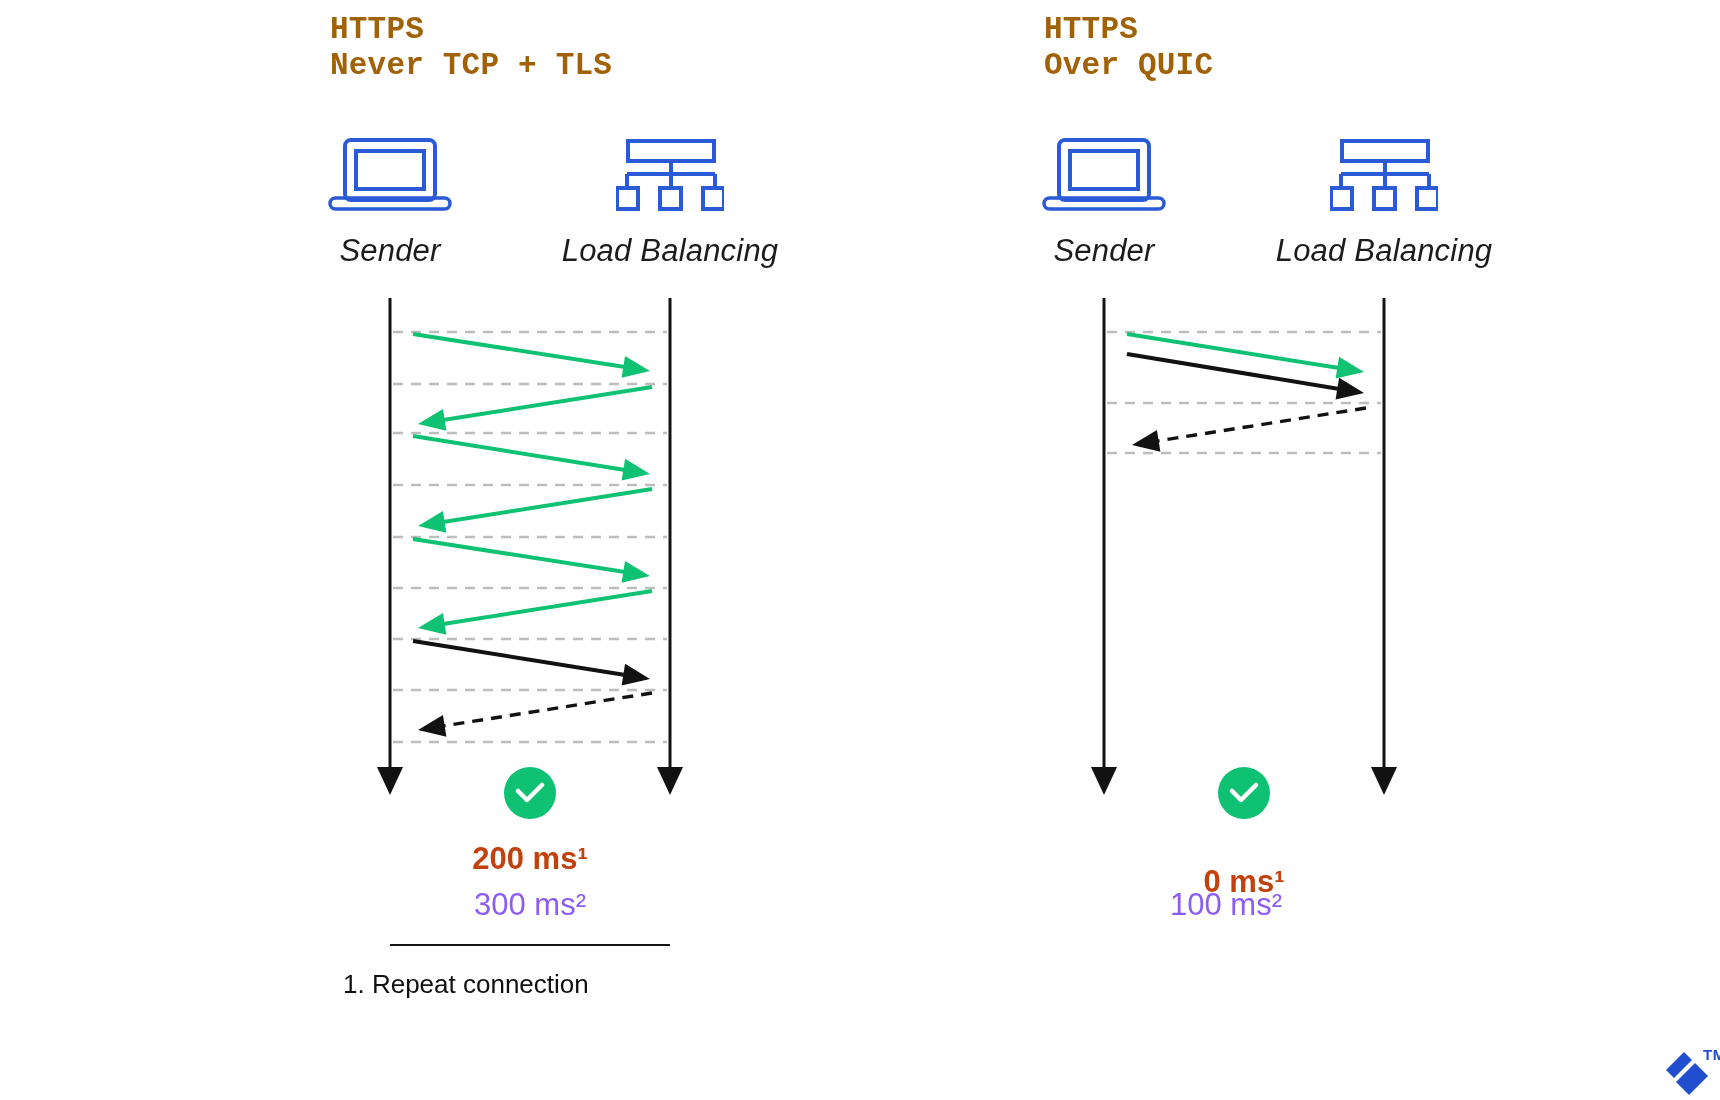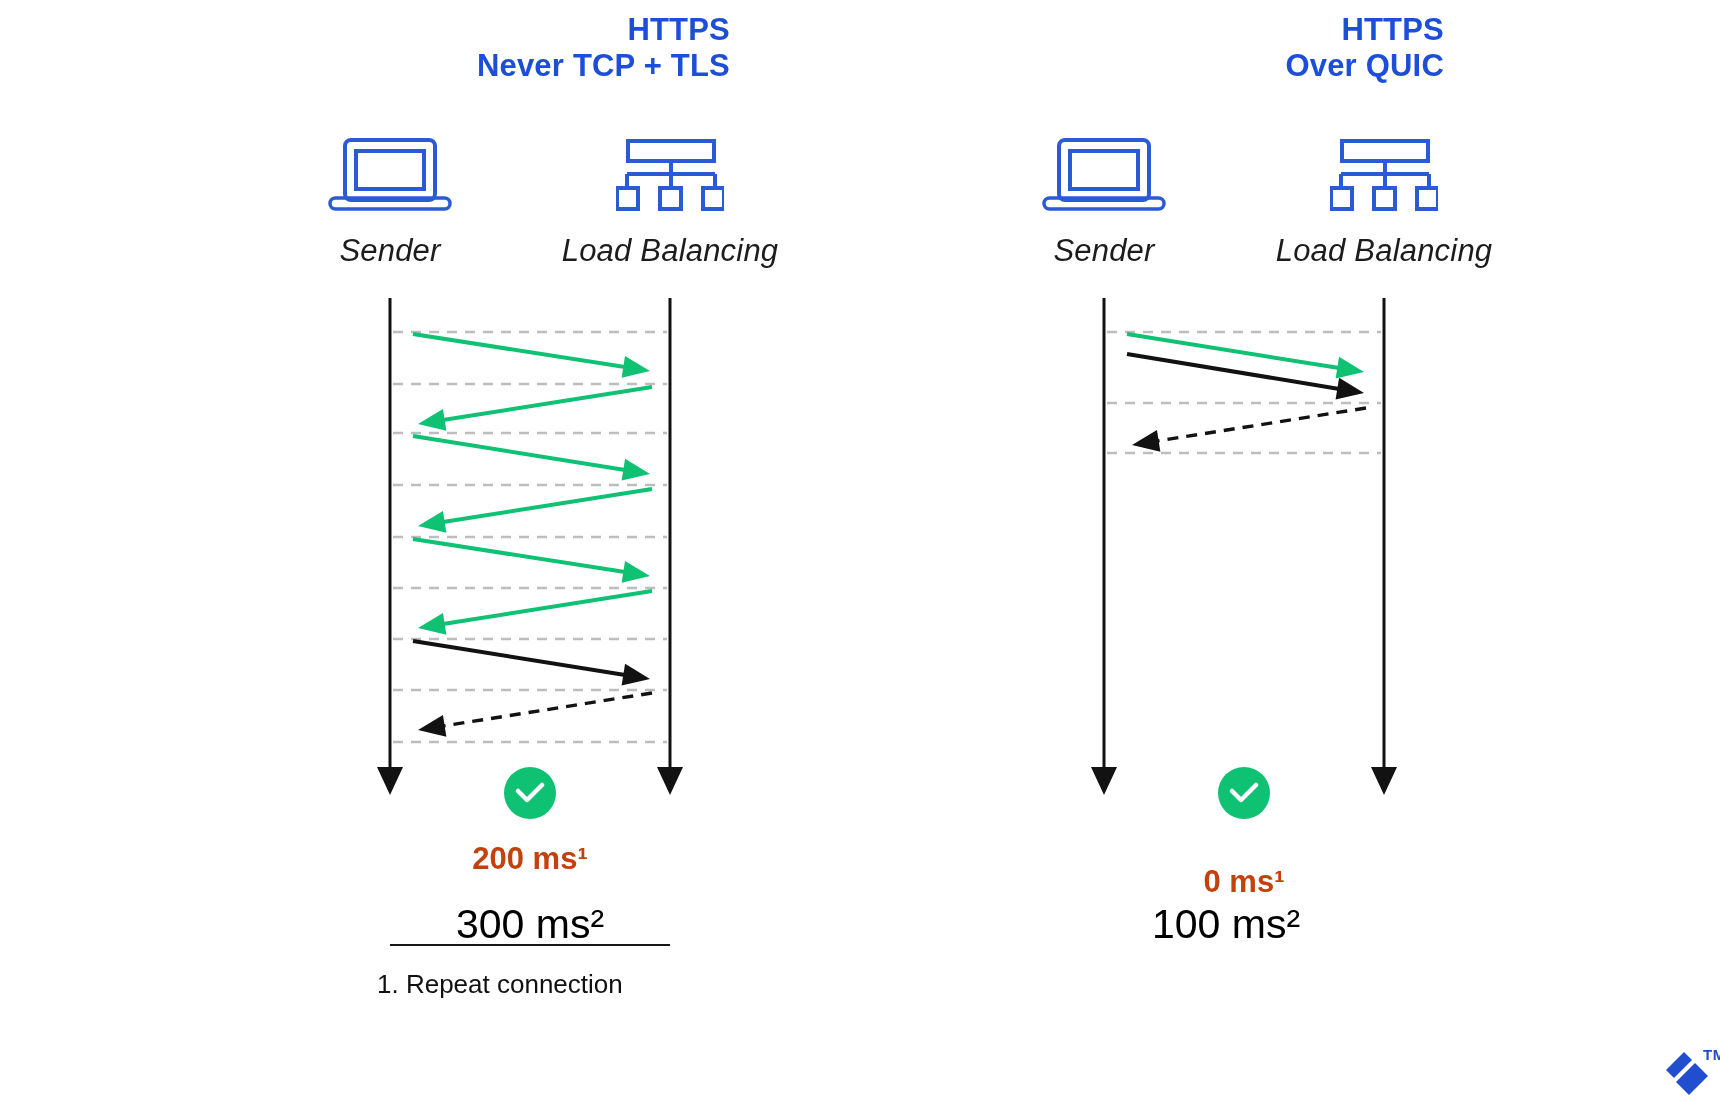--- a/index.html
+++ b/index.html
@@ -3,37 +3,38 @@
 <meta charset="utf-8">
 <style>
   html,body{margin:0;padding:0;background:#ffffff;}
   .page{
     position:relative;width:1720px;height:1100px;background:#ffffff;overflow:hidden;
     font-family:"Liberation Sans","DejaVu Sans",sans-serif;color:#141414;
   }
   .layer{position:absolute;left:0;top:0;}
   .abs{position:absolute;}
   .title{
-    text-align:right;font-size:31px;font-weight:bold;line-height:36px;color:#1d4ed8;
+    text-align:left;font-size:31px;font-weight:bold;line-height:36px;color:#a16207;
     letter-spacing:.2px;
+    font-family:Liberation Mono, monospace;
   }
   .actor-label{
     text-align:center;font-size:31px;line-height:30px;color:#1c1c1c;letter-spacing:.2px;font-style:italic;
   }
   .time-primary{
     text-align:center;font-size:31px;font-weight:bold;line-height:38px;color:#c2410c;
   }
   .time-secondary{
-    text-align:center;font-size:41px;font-weight:normal;line-height:38px;color:#000000;margin-top:19px;
+    text-align:center;font-size:31px;font-weight:normal;line-height:38px;color:#8b5cf6;
   }
   .check-circle{
     width:52px;height:52px;border-radius:50%;display:flex;align-items:center;justify-content:center;
   }
   .rule{height:2px;background:#161616;}
-  .footnotes{font-size:26px;line-height:36px;color:#101010;margin-left:34px;}
+  .footnotes{font-size:26px;line-height:36px;color:#101010;}
   .tm{font-size:15px;font-weight:bold;letter-spacing:.5px;}
   svg{display:block;}
 </style>
 </head>
 <body>
 
 <div class="page">
 
   <svg id="strokes" class="layer" width="1720" height="1100" viewBox="0 0 1720 1100">
       <line x1="393" y1="332" x2="667" y2="332" stroke="#bdbdbd" stroke-width="2.4" stroke-dasharray="10 8"></line>

